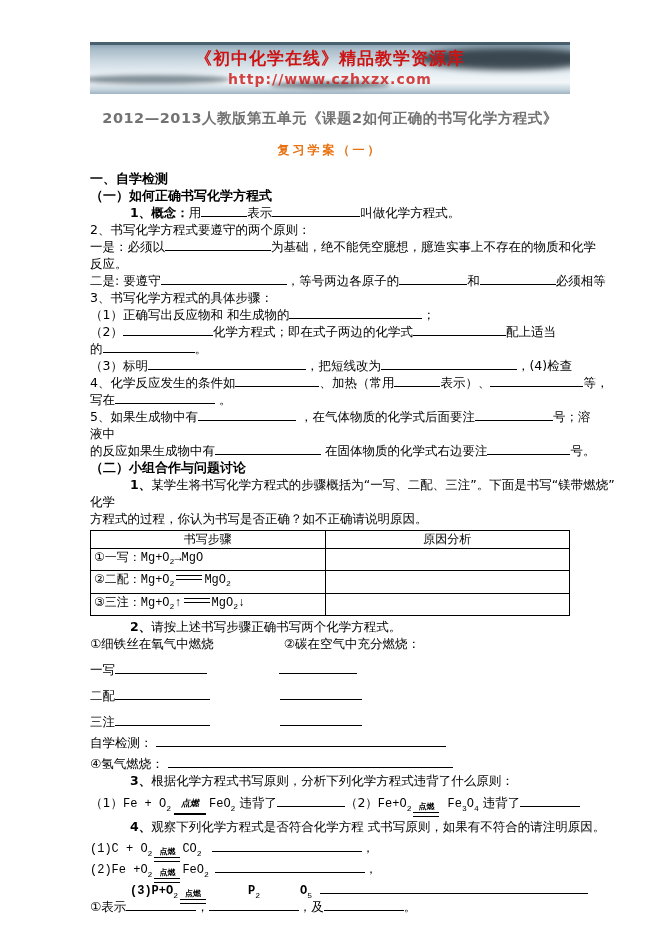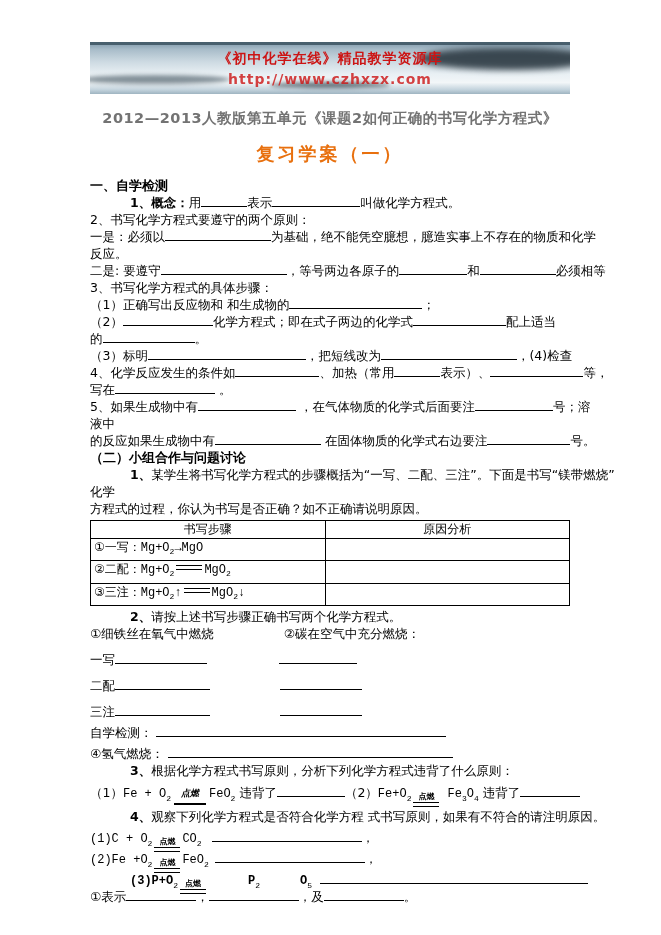--- a/index.html
+++ b/index.html
@@ -14,30 +14,30 @@
     position:relative;width:480px;height:52px;overflow:hidden;
     background:linear-gradient(180deg,#7e97a8 0%,#a8bcc9 14%,#cddae2 38%,#e9f0f4 62%,#f2f6f8 78%,#c2d2dc 92%,#9fb4c1 100%);
   }
   .banner .strip{position:absolute;top:0;left:0;right:0;height:3px;background:#49606e;}
   .banner .mt1{position:absolute;right:-18px;top:6px;width:170px;height:22px;background:#233039;border-radius:50% 40% 45% 55%;filter:blur(3px);opacity:.85;}
   .banner .mt2{position:absolute;left:-10px;bottom:10px;width:150px;height:9px;background:#3c4f5b;border-radius:50%;filter:blur(2px);opacity:.6;}
   .banner .mt3{position:absolute;left:180px;bottom:6px;width:120px;height:6px;background:#2e3e48;border-radius:50%;filter:blur(2px);opacity:.7;}
   .banner .bt{
     position:absolute;top:5px;left:0;right:0;text-align:center;
     font-family:"DejaVu Serif","Liberation Serif",serif;
-    font-weight:bold;font-size:14px;line-height:22px;letter-spacing:1px;
+    font-weight:bold;font-size:17px;line-height:22px;letter-spacing:1px;
   }
   .banner .bu{
     position:absolute;top:29px;left:0;right:0;text-align:center;
     font-weight:bold;font-size:14px;opacity:.8;letter-spacing:1px;
   }
 
   
   .t1{font-weight:bold;font-size:14.5px;text-align:center;margin-top:15px;letter-spacing:.5px;white-space:nowrap;}
-  .t2{font-weight:bold;font-size:18px;text-align:center;margin-top:14px;letter-spacing:3px;}
+  .t2{font-weight:bold;font-size:12px;text-align:center;margin-top:14px;letter-spacing:3px;}
 
   
   .content{margin-top:11px;font-size:12.5px;line-height:17px;}
   .ln{white-space:nowrap;height:17px;}
   .ln.b{font-weight:bold;font-size:13px;}
   .ln.s{margin-top:9px;}
   .ln.s2{margin-top:4px;}
   .ln.tall{height:24px;padding-top:5px;}
   .tx{}
   .bd{font-weight:bold;margin-left:40px;}
@@ -72,20 +72,21 @@
     <div class="bt" style="color: rgb(204, 20, 20);">《初中化学在线》精品教学资源库</div>
     <div class="bu" style="color: rgb(204, 20, 20);">http://www.czhxzx.com</div>
   </div>
 
   <div class="t1" style="color: #737373;">2012—2013人教版第五单元《课题2如何正确的书写化学方程式》</div>
   <div class="t2" style="color: rgb(232, 112, 14);">复习学案（一）</div>
 
   <div class="content">
     <div id="lines1">
         <div class="ln b"><span class="tx">一、自学检测</span></div>
+        <div class="ln b"><span class="tx">（一）如何正确书写化学方程式</span></div>
         <div class="ln"><span class="tx bd">1、概念：</span><span class="tx">用</span><span class="blank" style="width: 46px;"></span><span class="tx">表示</span><span class="blank" style="width: 88px;"></span><span class="tx">叫做化学方程式。</span></div>
         <div class="ln"><span class="tx">2、书写化学方程式要遵守的两个原则：</span></div>
         <div class="ln"><span class="tx">一是：必须以</span><span class="blank" style="width: 106px;"></span><span class="tx">为基础，绝不能凭空臆想，臆造实事上不存在的物质和化学</span></div>
         <div class="ln"><span class="tx">反应。</span></div>
         <div class="ln"><span class="tx">二是: 要遵守</span><span class="blank" style="width: 126px;"></span><span class="tx">，等号两边各原子的</span><span class="blank" style="width: 68px;"></span><span class="tx">和</span><span class="blank" style="width: 76px;"></span><span class="tx">必须相等</span></div>
         <div class="ln"><span class="tx">3、书写化学方程式的具体步骤：</span></div>
         <div class="ln"><span class="tx">（1）正确写出反应物和 和生成物的</span><span class="blank" style="width: 133px;"></span><span class="tx">；</span></div>
         <div class="ln"><span class="tx">（2）</span><span class="blank" style="width: 90px;"></span><span class="tx">化学方程式；即在式子两边的化学式</span><span class="blank" style="width: 93px;"></span><span class="tx">配上适当</span></div>
         <div class="ln"><span class="tx">的</span><span class="blank" style="width: 92px;"></span><span class="tx">。</span></div>
         <div class="ln"><span class="tx">（3）标明</span><span class="blank" style="width: 158px;"></span><span class="tx">，把短线改为</span><span class="blank" style="width: 136px;"></span><span class="tx">，(4)检查</span></div>

